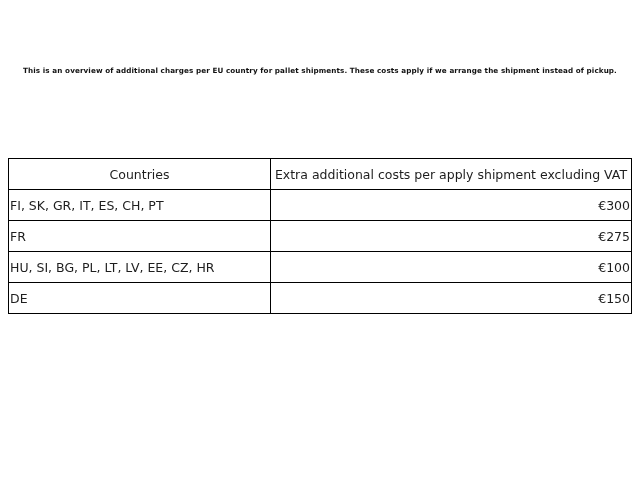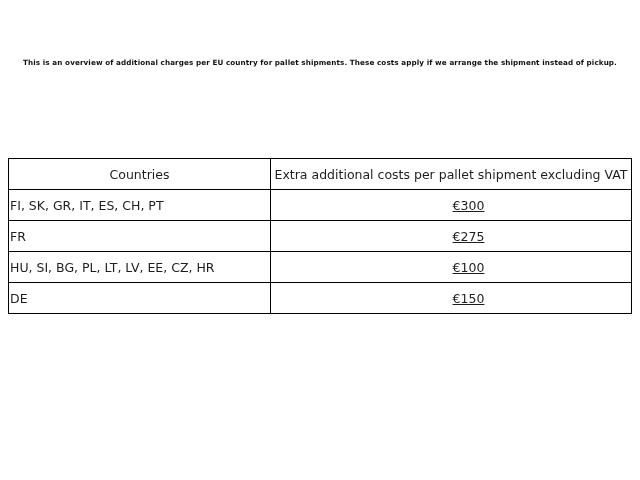--- a/index.html
+++ b/index.html
@@ -10,21 +10,21 @@
   .canvas {
     position: relative;
     width: 640px;
     height: 480px;
     background: #ffffff;
     overflow: hidden;
     font-family: "DejaVu Sans", sans-serif;
   }
   .caption {
     position: absolute;
-    top: 58px;
+    top: 66px;
     left: 0;
     width: 640px;
     text-align: center;
     font-size: 7.2px;
     font-weight: bold;
     color: #111111;
     letter-spacing: 0.1px;
   }
   table.charges {
     position: absolute;
@@ -50,41 +50,40 @@
     padding: 0 2px;
   }
   table.charges td {
     height: 28px;
   }
   col.col-countries { width: 262px; }
   td.cell-countries {
     text-align: left;
   }
   td.cell-cost {
-    text-align: center;
+    text-align: right;
     padding-left: 36px;
-    text-decoration: underline;
   }
 </style>
 </head>
 <body>
 
 <div class="canvas">
 
   <div class="caption">This is an overview of additional charges per EU country for pallet shipments. These costs apply if we arrange the shipment instead of pickup.</div>
 
   <table class="charges">
     <colgroup>
       <col class="col-countries">
       <col class="col-costs">
     </colgroup>
     <thead>
       <tr>
         <th>Countries</th>
-        <th>Extra additional costs per pallet shipment excluding VAT</th>
+        <th>Extra additional costs per apply shipment excluding VAT</th>
       </tr>
     </thead>
     <tbody>
       <tr>
         <td class="cell-countries">FI, SK, GR, IT, ES, CH, PT</td>
         <td class="cell-cost">€300</td>
       </tr>
       <tr>
         <td class="cell-countries">FR</td>
         <td class="cell-cost">€275</td>

